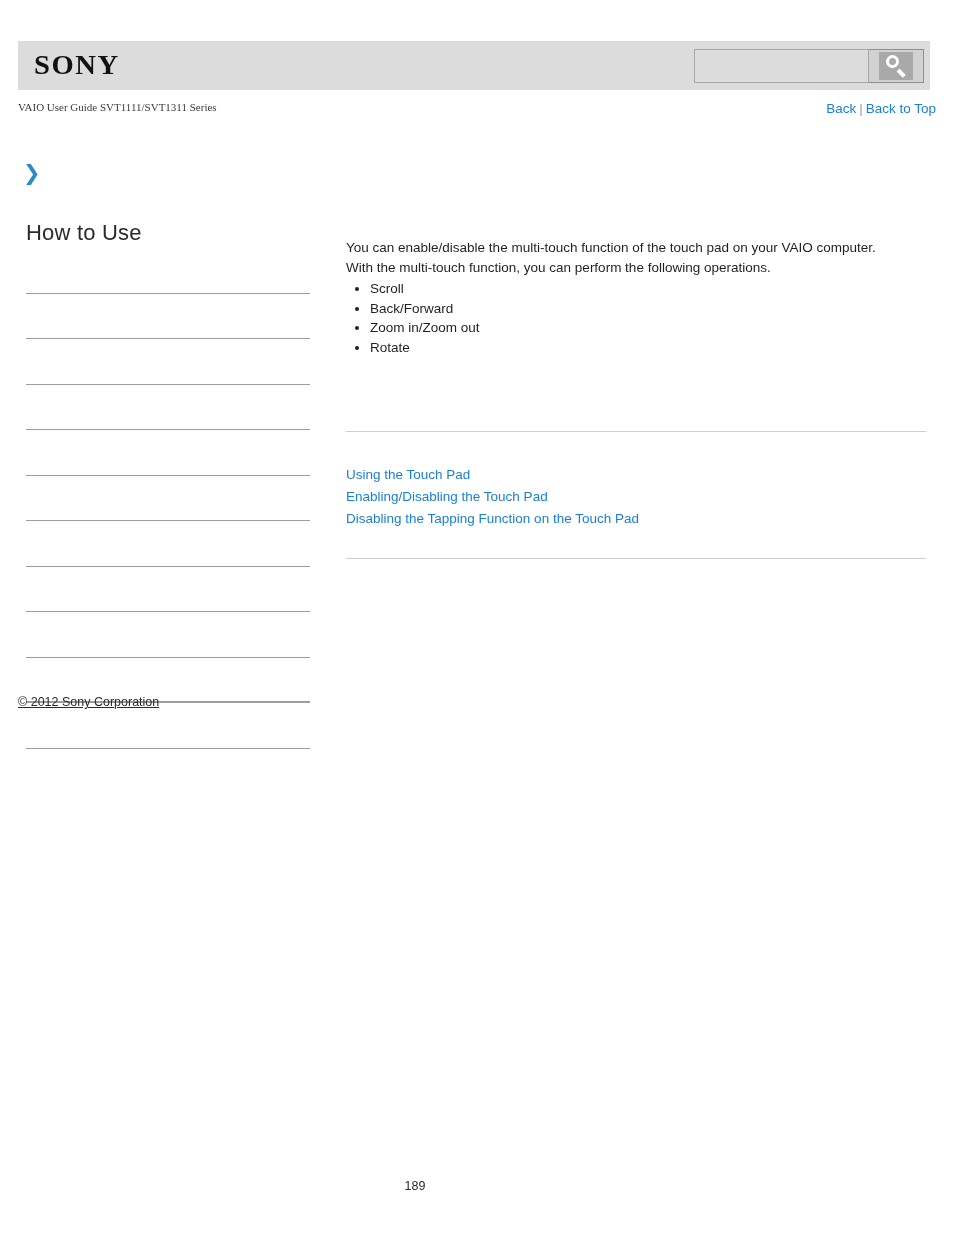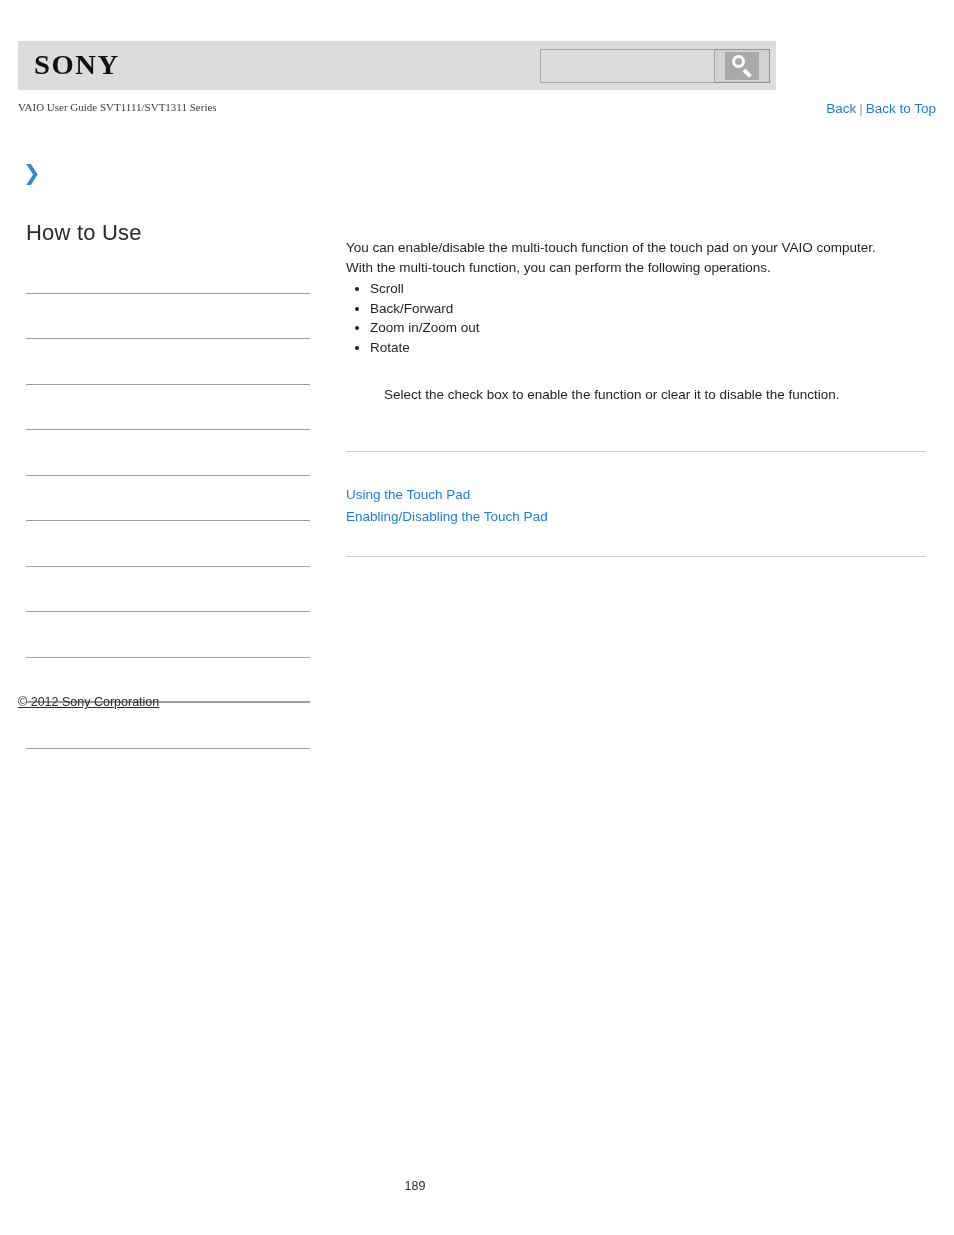--- a/index.html
+++ b/index.html
@@ -14,21 +14,21 @@
     font-family: "Liberation Sans", sans-serif;
     color: #231f20;
     -webkit-font-smoothing: antialiased;
   }
 
   
   .header-band {
     position: absolute;
     left: 18px;
     top: 41px;
-    width: 758px;
+    width: 912px;
     height: 49px;
     background: #dcdcdc;
     box-sizing: border-box;
     padding-left: 12px;
   }
   .sony-logo {
     position: absolute;
     left: 16px;
     top: 9px;
     font-family: "Liberation Serif", serif;
@@ -344,26 +344,27 @@
   <p class="intro-line">With the multi-touch function, you can perform the following operations.</p>
 
   <ul class="ops-list">
     <li>Scroll</li>
     <li>Back/Forward</li>
     <li>Zoom in/Zoom out</li>
     <li>Rotate</li>
   </ul>
 
   <ol class="steps">
-    <li class="step"><br><span>Select the check box to enable the function or clear it to disable the function.</span></li>
+    <li class="step"><br></li>
   </ol>
 
   <hr class="content-rule rule-top">
 
   <ul class="related-links links-block">
     <li><a href="#">Using the Touch Pad</a></li>
     <li><a href="#">Enabling/Disabling the Touch Pad</a></li>
+    <li><a href="#">Disabling the Tapping Function on the Touch Pad</a></li>
   </ul>
 
   <hr class="content-rule rule-bottom">
 </div>
 
 <div class="page-number">189</div>
 
 </body></html>

